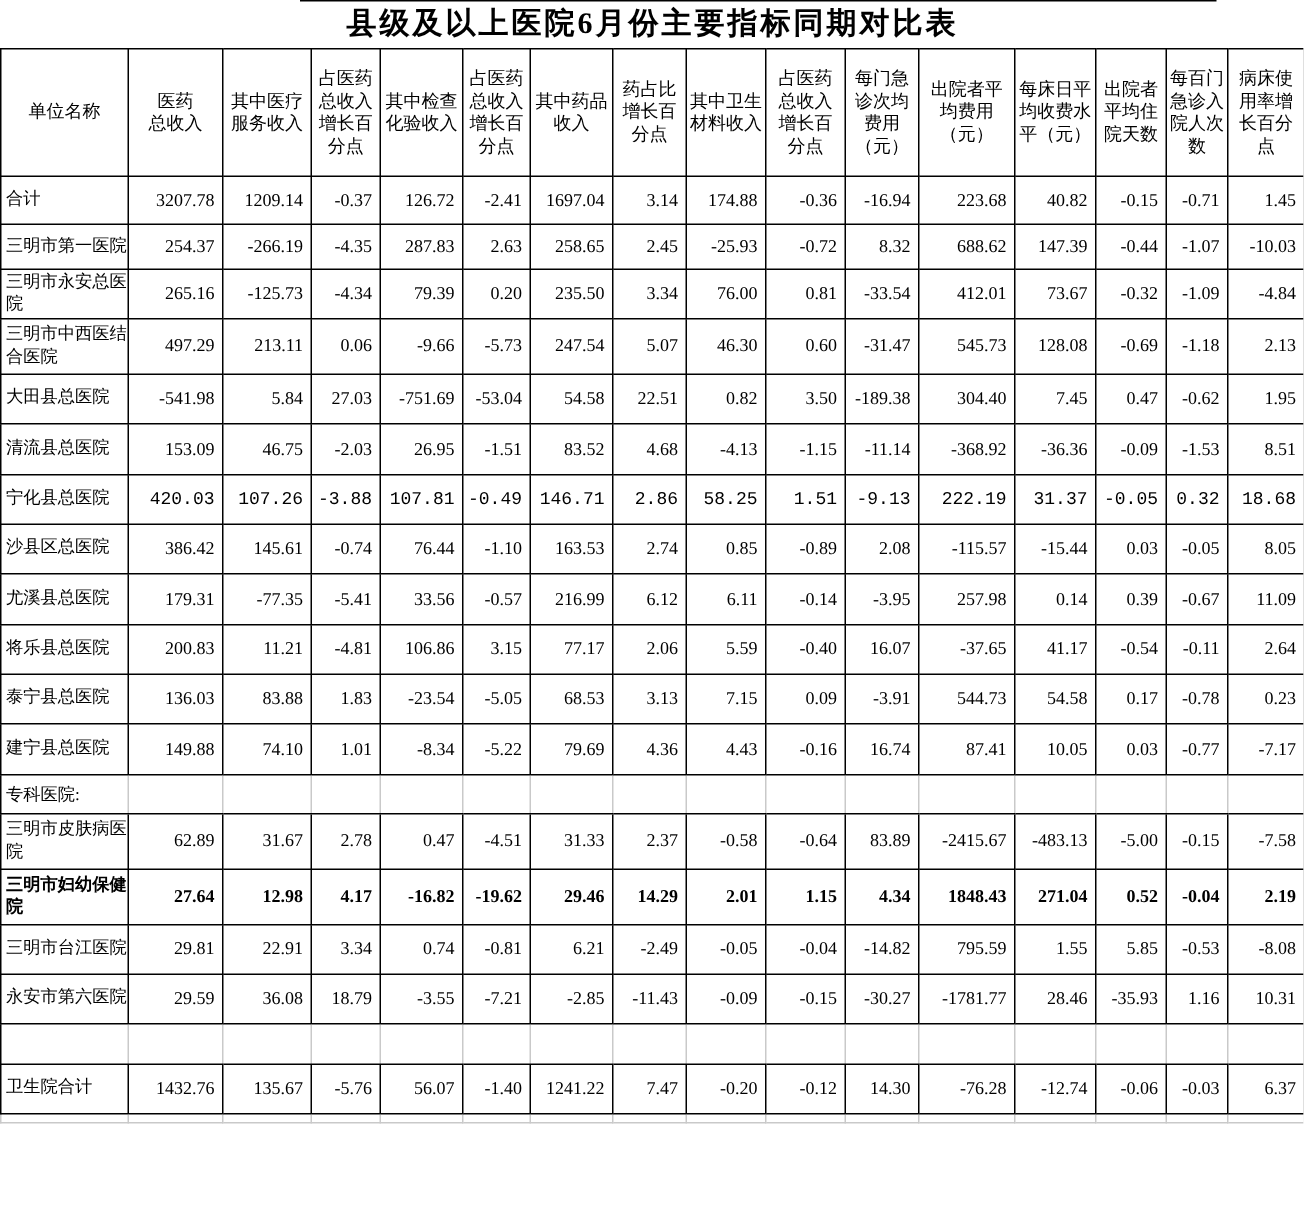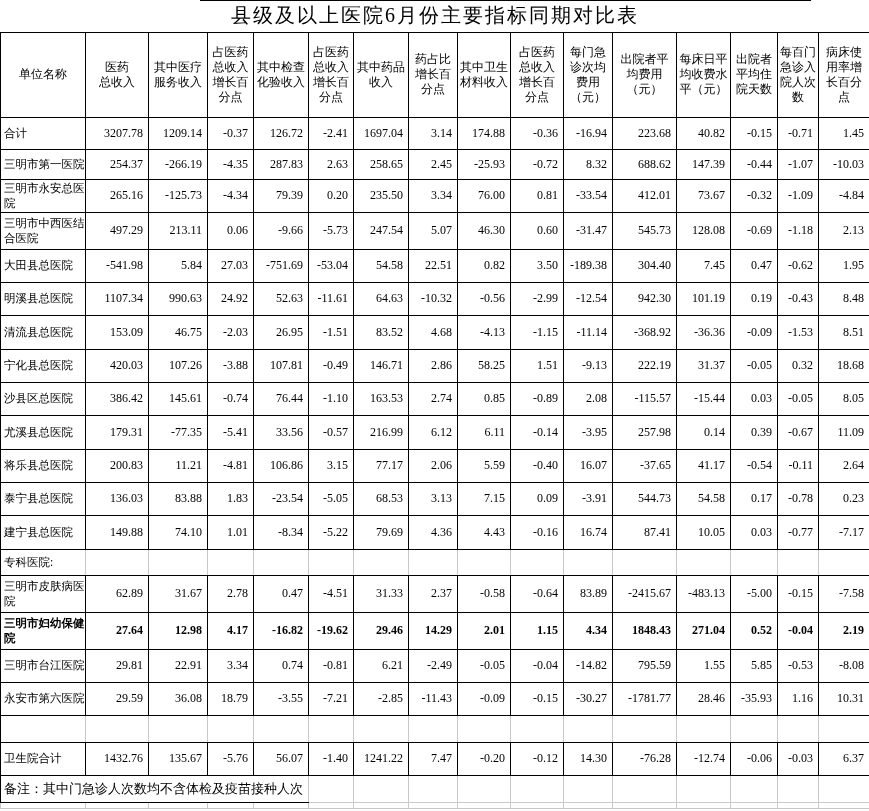--- a/index.html
+++ b/index.html
@@ -22,21 +22,21 @@
     border-collapse: collapse;
     table-layout: fixed;
     width: 869px;
   }
   td, th { overflow: hidden; box-sizing: border-box; }
   td.title {
     border: none;
     height: 32px;
     text-align: center;
     vertical-align: middle;
-    font-weight: normal;
+    font-weight: bold;
     font-size: 20px;
     letter-spacing: 2px;
     white-space: nowrap;
   }
   tr.header-row th {
     border: 1px solid #000;
     height: 85px;
     font-weight: normal;
     font-size: 12px;
     line-height: 15px;
@@ -263,57 +263,39 @@
           <td class="num">22.51</td>
           <td class="num">0.82</td>
           <td class="num">3.50</td>
           <td class="num">-189.38</td>
           <td class="num">304.40</td>
           <td class="num">7.45</td>
           <td class="num">0.47</td>
           <td class="num">-0.62</td>
           <td class="num">1.95</td>
         </tr>
-        <tr style="height: 33px;">
-          <td class="name">明溪县总医院</td>
-          <td class="num">1107.34</td>
-          <td class="num">990.63</td>
-          <td class="num">24.92</td>
-          <td class="num">52.63</td>
-          <td class="num">-11.61</td>
-          <td class="num">64.63</td>
-          <td class="num">-10.32</td>
-          <td class="num">-0.56</td>
-          <td class="num">-2.99</td>
-          <td class="num">-12.54</td>
-          <td class="num">942.30</td>
-          <td class="num">101.19</td>
-          <td class="num">0.19</td>
-          <td class="num">-0.43</td>
-          <td class="num">8.48</td>
-        </tr>
         <tr style="height: 34px;">
           <td class="name">清流县总医院</td>
           <td class="num">153.09</td>
           <td class="num">46.75</td>
           <td class="num">-2.03</td>
           <td class="num">26.95</td>
           <td class="num">-1.51</td>
           <td class="num">83.52</td>
           <td class="num">4.68</td>
           <td class="num">-4.13</td>
           <td class="num">-1.15</td>
           <td class="num">-11.14</td>
           <td class="num">-368.92</td>
           <td class="num">-36.36</td>
           <td class="num">-0.09</td>
           <td class="num">-1.53</td>
           <td class="num">8.51</td>
         </tr>
-        <tr style="height: 33px;">
+        <tr style="height: 33px; font-family: Liberation Mono, monospace;">
           <td class="name">宁化县总医院</td>
           <td class="num">420.03</td>
           <td class="num">107.26</td>
           <td class="num">-3.88</td>
           <td class="num">107.81</td>
           <td class="num">-0.49</td>
           <td class="num">146.71</td>
           <td class="num">2.86</td>
           <td class="num">58.25</td>
           <td class="num">1.51</td>
@@ -533,34 +515,20 @@
           <td class="num">7.47</td>
           <td class="num">-0.20</td>
           <td class="num">-0.12</td>
           <td class="num">14.30</td>
           <td class="num">-76.28</td>
           <td class="num">-12.74</td>
           <td class="num">-0.06</td>
           <td class="num">-0.03</td>
           <td class="num">6.37</td>
         </tr>
-        <tr style="height: 27px;">
-          <td class="note-cell" colspan="5">备注：其中门急诊人次数均不含体检及疫苗接种人次</td>
-          <td class="note-empty"></td>
-          <td class="note-empty"></td>
-          <td class="note-empty"></td>
-          <td class="note-empty"></td>
-          <td class="note-empty"></td>
-          <td class="note-empty"></td>
-          <td class="note-empty"></td>
-          <td class="note-empty"></td>
-          <td class="note-empty"></td>
-          <td class="note-empty"></td>
-          <td class="note-empty"></td>
-        </tr>
         <tr class="strip-row" style="height: 6px;">
           <td></td>
           <td></td>
           <td></td>
           <td></td>
           <td></td>
           <td></td>
           <td></td>
           <td></td>
           <td></td>

